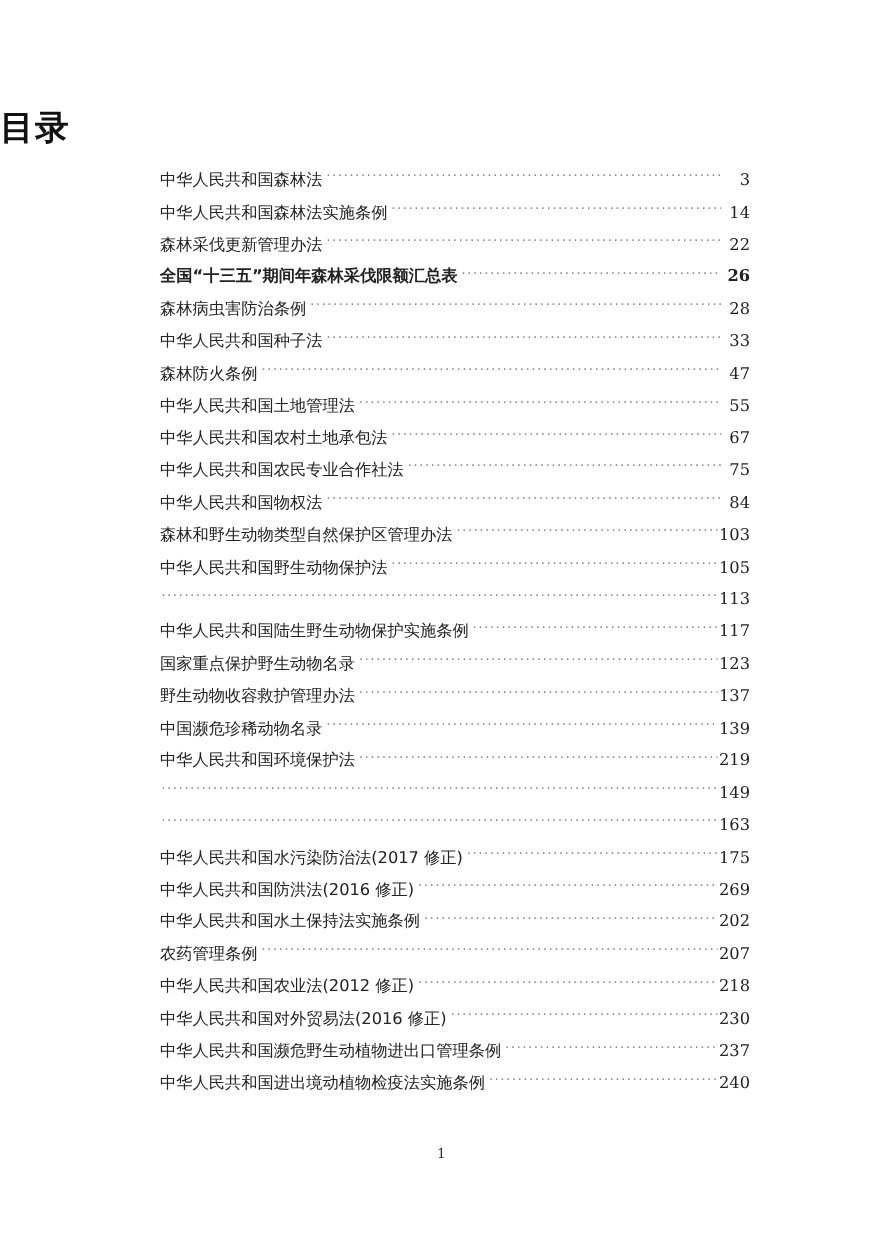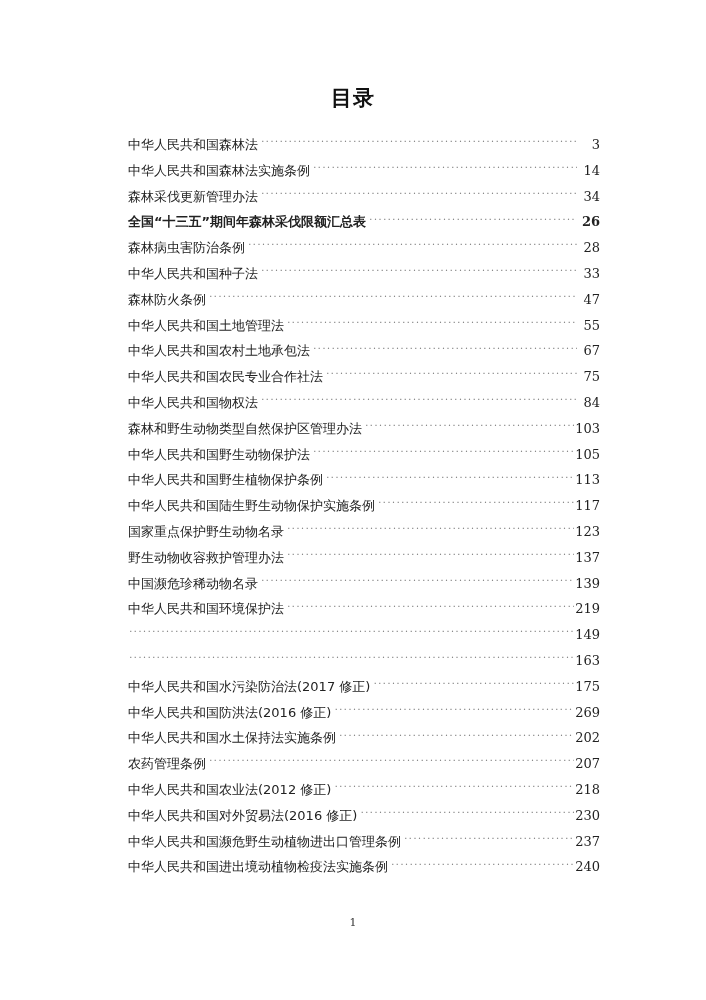--- a/index.html
+++ b/index.html
@@ -14,22 +14,22 @@
     background: #ffffff;
     overflow: hidden;
     font-family: "DejaVu Sans", "Liberation Sans", sans-serif;
     color: #1a1a1a;
   }
   .toc-title {
     position: absolute;
     top: 84px;
     left: 0;
     width: 706px;
-    text-align: center;
-    font-size: 21px;
+    text-align: left;
+    font-size: 27px;
     font-weight: bold;
     letter-spacing: 1px;
     font-family: "DejaVu Serif", "Liberation Serif", serif;
     color: #111111;
   }
   .toc-list {
     position: absolute;
     top: 132px;
     left: 128px;
     width: 472px;
@@ -102,21 +102,21 @@
         <span class="entry-page">3</span>
       </div>
       <div class="toc-entry">
         <span class="entry-title">中华人民共和国森林法实施条例</span>
         <span class="entry-leader"></span>
         <span class="entry-page">14</span>
       </div>
       <div class="toc-entry">
         <span class="entry-title">森林采伐更新管理办法</span>
         <span class="entry-leader"></span>
-        <span class="entry-page">34</span>
+        <span class="entry-page">22</span>
       </div>
       <div class="toc-entry bold">
         <span class="entry-title">全国“十三五”期间年森林采伐限额汇总表</span>
         <span class="entry-leader"></span>
         <span class="entry-page">26</span>
       </div>
       <div class="toc-entry">
         <span class="entry-title">森林病虫害防治条例</span>
         <span class="entry-leader"></span>
         <span class="entry-page">28</span>
@@ -155,21 +155,20 @@
         <span class="entry-title">森林和野生动物类型自然保护区管理办法</span>
         <span class="entry-leader"></span>
         <span class="entry-page">103</span>
       </div>
       <div class="toc-entry">
         <span class="entry-title">中华人民共和国野生动物保护法</span>
         <span class="entry-leader"></span>
         <span class="entry-page">105</span>
       </div>
       <div class="toc-entry">
-        <span class="entry-title">中华人民共和国野生植物保护条例</span>
         <span class="entry-leader"></span>
         <span class="entry-page">113</span>
       </div>
       <div class="toc-entry">
         <span class="entry-title">中华人民共和国陆生野生动物保护实施条例</span>
         <span class="entry-leader"></span>
         <span class="entry-page">117</span>
       </div>
       <div class="toc-entry">
         <span class="entry-title">国家重点保护野生动物名录</span>

